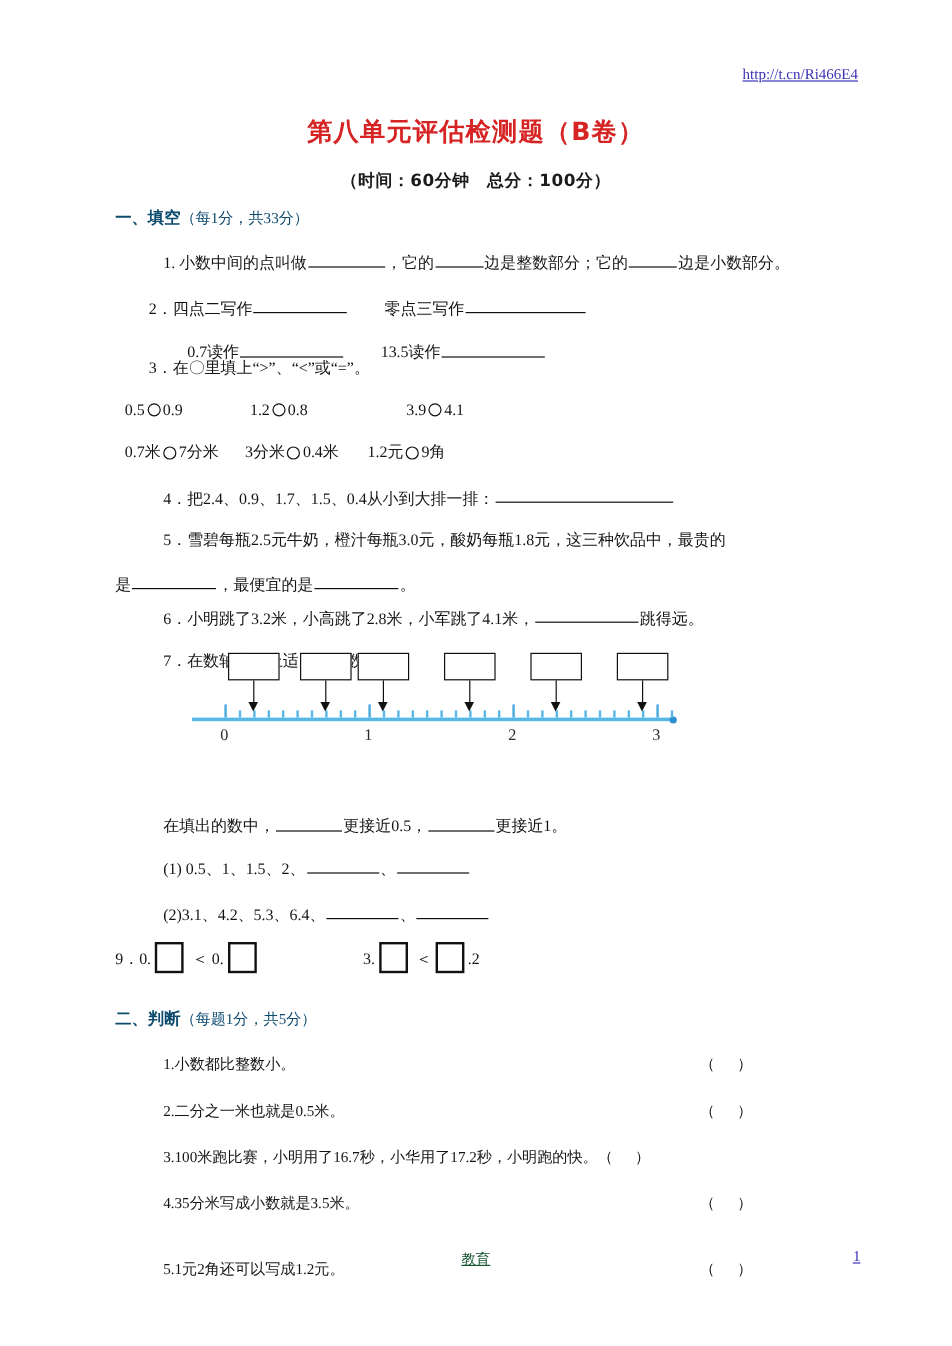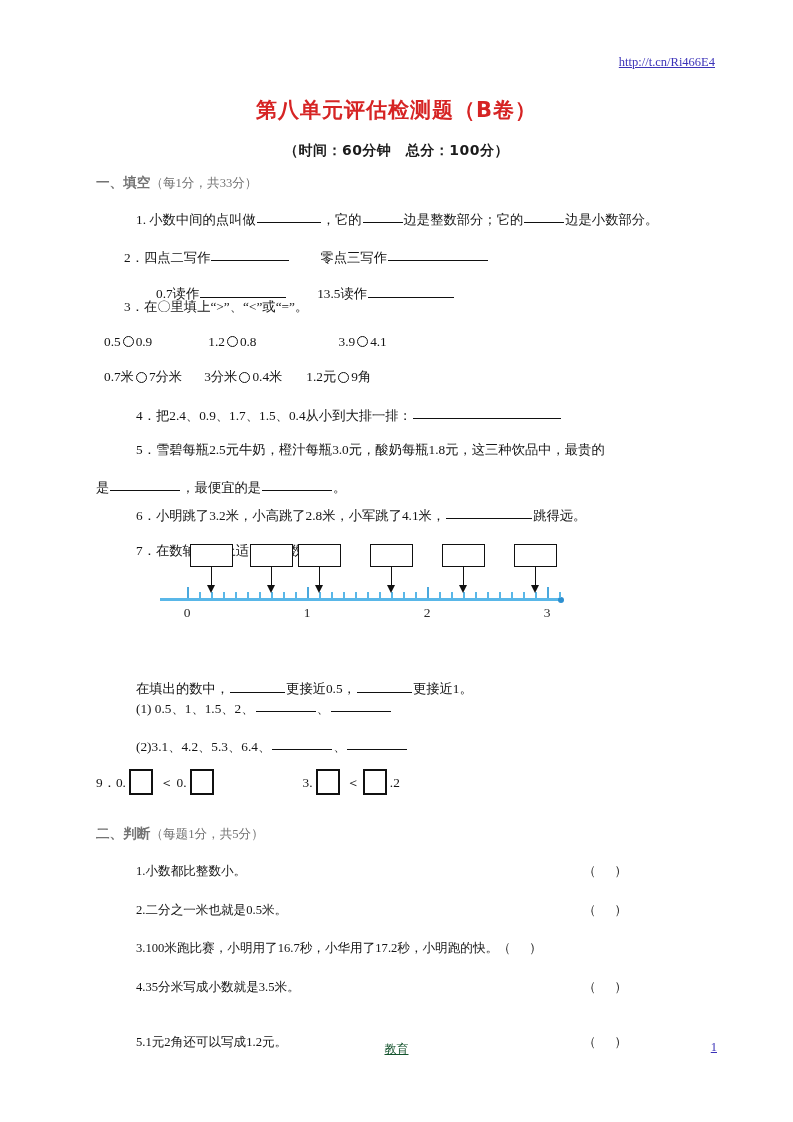--- a/index.html
+++ b/index.html
@@ -74,21 +74,21 @@
     font-size: 13.3px;
     line-height: 1;
     color: #141414;
     white-space: nowrap;
   }
 
   .sect-head {
     font-family: "DejaVu Sans", "Liberation Sans", sans-serif;
     font-weight: bold;
     font-size: 13.6px;
-    color: #737373;
+    color: #0c4a6e;
   }
   .sect-head .pts {
     font-family: "Liberation Serif", "DejaVu Serif", serif;
     font-weight: normal;
     font-size: 12.6px;
   }
 
   .indent1 { padding-left: 40px; }
   .indent2 { padding-left: 28px; }
   .indent0 { padding-left: 0px; }
@@ -275,21 +275,21 @@
     </div>
 
     <div class="line indent1" style="margin-bottom:22px;">
       <span>6．小明跳了3.2米，小高跳了2.8米，小军跳了4.1米，</span><span class="blank b86"></span><span>跳得远。</span>
     </div>
 
     <div class="line indent1" style="margin-bottom:22px;">7．在数轴上填上适当的小数。</div>
 
     <div style="height:100px;"></div>
 
-    <div class="line indent1" style="margin-bottom:4px;">
+    <div class="line indent1" style="margin-bottom:20px;">
       <span>在填出的数中，</span><span class="blank b55"></span><span>更接近0.5，</span><span class="blank b55"></span><span>更接近1。</span>
     </div>
 
     <div class="line indent1" style="margin-bottom:22px;">
       <span>(1)  0.5、1、1.5、2、</span><span class="blank b60"></span><span>、</span><span class="blank b60"></span>
     </div>
     <div class="line indent1" style="margin-bottom:18px;">
       <span>(2)3.1、4.2、5.3、6.4、</span><span class="blank b60"></span><span>、</span><span class="blank b60"></span>
     </div>
 

